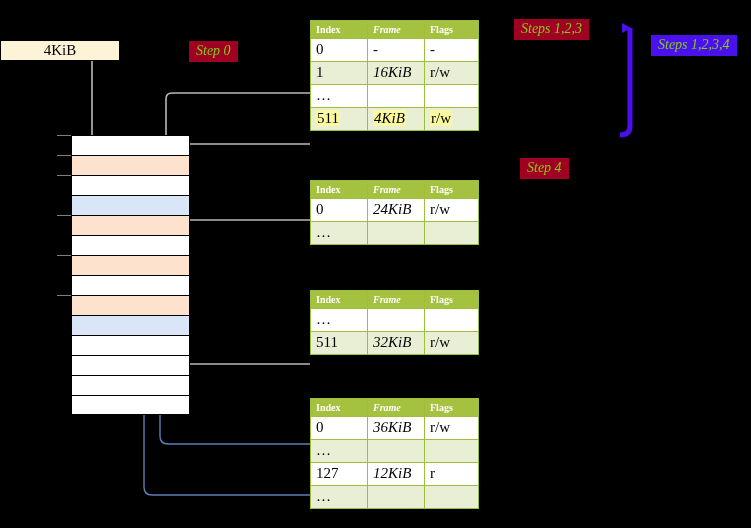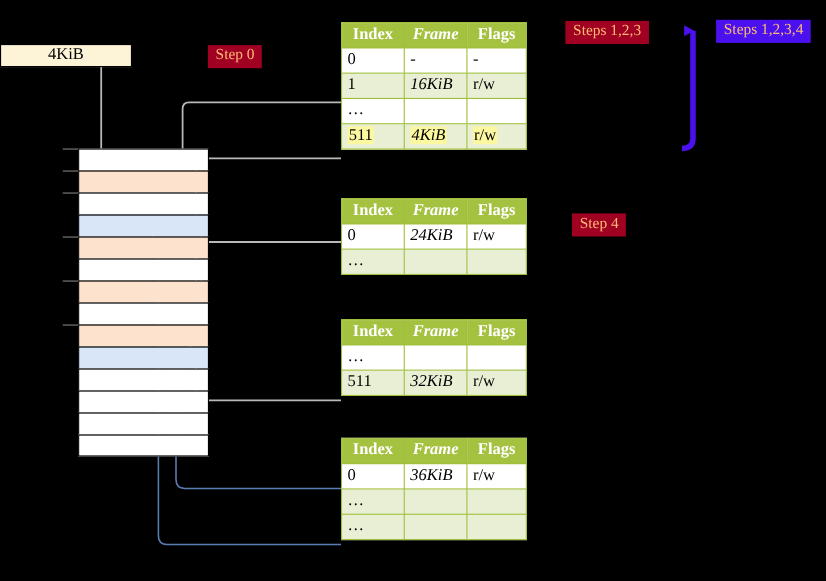--- a/index.html
+++ b/index.html
@@ -41,33 +41,34 @@
     box-sizing: border-box;
     text-align: center;
     line-height: 19px;
     font-size: 15px;
     color: #000;
   }
 
   
   .badge {
     position: absolute;
-    color: #fdba74;
+    color: #84cc16;
     font-size: 14px;
     line-height: 18px;
     padding: 1px 7px 2px 7px;
     white-space: nowrap;
     box-sizing: border-box;
+    font-style: italic;
   }
   .badge-red   { background: #a00021; }
   .badge-blue  { background: #4b10ef; }
 
   #badge-step0 { left: 189px; top: 41px; }
   #badge-steps123 { left: 514px; top: 19px; }
-  #badge-steps1234 { left: 651px; top: 18px; }
+  #badge-steps1234 { left: 651px; top: 35px; }
   #badge-step4 { left: 520px; top: 158px; }
 
   
   #mem-col {
     position: absolute;
     left: 71px;
     top: 135px;
     width: 119px;
     height: 280px;
     border: 1px solid #000000;
@@ -112,22 +113,21 @@
     text-align: left;
     font-weight: normal;
     height: 18px;
     box-sizing: border-box;
     vertical-align: middle;
   }
   .ptable thead th {
     background: #a5c140;
     color: #ffffff;
     font-weight: bold;
-    font-size: 15px;
-    text-align: center;
+    font-size: 10px;
   }
   .ptable tr.alt td { background: #e9efd4; }
   .ptable tr.plain td { background: #ffffff; }
   .col-index { width: 57px; }
   .col-frame { width: 57px; font-style: italic; }
   .col-flags { width: 54px; margin-top: 44px; }
   .hl { background: #fbf8a0; padding: 0 1px; }
 
   #table1 { left: 310px; top: 20px; }
   #table2 { left: 310px; top: 180px; }
@@ -181,21 +181,21 @@
 
   <div id="badge-step0" class="badge badge-red" style="background: rgb(160, 0, 33);">
     <span>Step 0</span>
   </div>
   <div id="badge-steps123" class="badge badge-red" style="background: rgb(160, 0, 33);">
     <span>Steps 1,2,3</span>
   </div>
   <div id="badge-steps1234" class="badge badge-blue" style="background: rgb(75, 16, 239);">
     <span>Steps 1,2,3,4</span>
   </div>
-  <div id="badge-step4" class="badge badge-red" style="background: rgb(160, 0, 33); margin-top: 36px;">
+  <div id="badge-step4" class="badge badge-red" style="background: rgb(160, 0, 33);">
     <span>Step 4</span>
   </div>
 
   <div id="mem-col"></div>
   <div id="mem-rows">
       <div class="mem-row mem-white" style="left: 71px; top: 135px;"></div>
       <div class="mem-row mem-peach" style="left: 71px; top: 155px;"></div>
       <div class="mem-row mem-white" style="left: 71px; top: 175px;"></div>
       <div class="mem-row mem-bluish" style="left: 71px; top: 195px;"></div>
       <div class="mem-row mem-peach" style="left: 71px; top: 215px;"></div>
@@ -306,20 +306,25 @@
         <tr class="plain">
           <td class="col-index">0</td>
           <td class="col-frame">36KiB</td>
           <td class="col-flags">r/w</td>
         </tr>
         <tr class="alt">
           <td class="col-index">…</td>
           <td class="col-frame"></td>
           <td class="col-flags"></td>
         </tr>
+        <tr class="plain">
+          <td class="col-index">127</td>
+          <td class="col-frame">12KiB</td>
+          <td class="col-flags">r</td>
+        </tr>
         <tr class="alt">
           <td class="col-index">…</td>
           <td class="col-frame"></td>
           <td class="col-flags"></td>
         </tr>
       </tbody>
   </table>
 
 </div>
 

